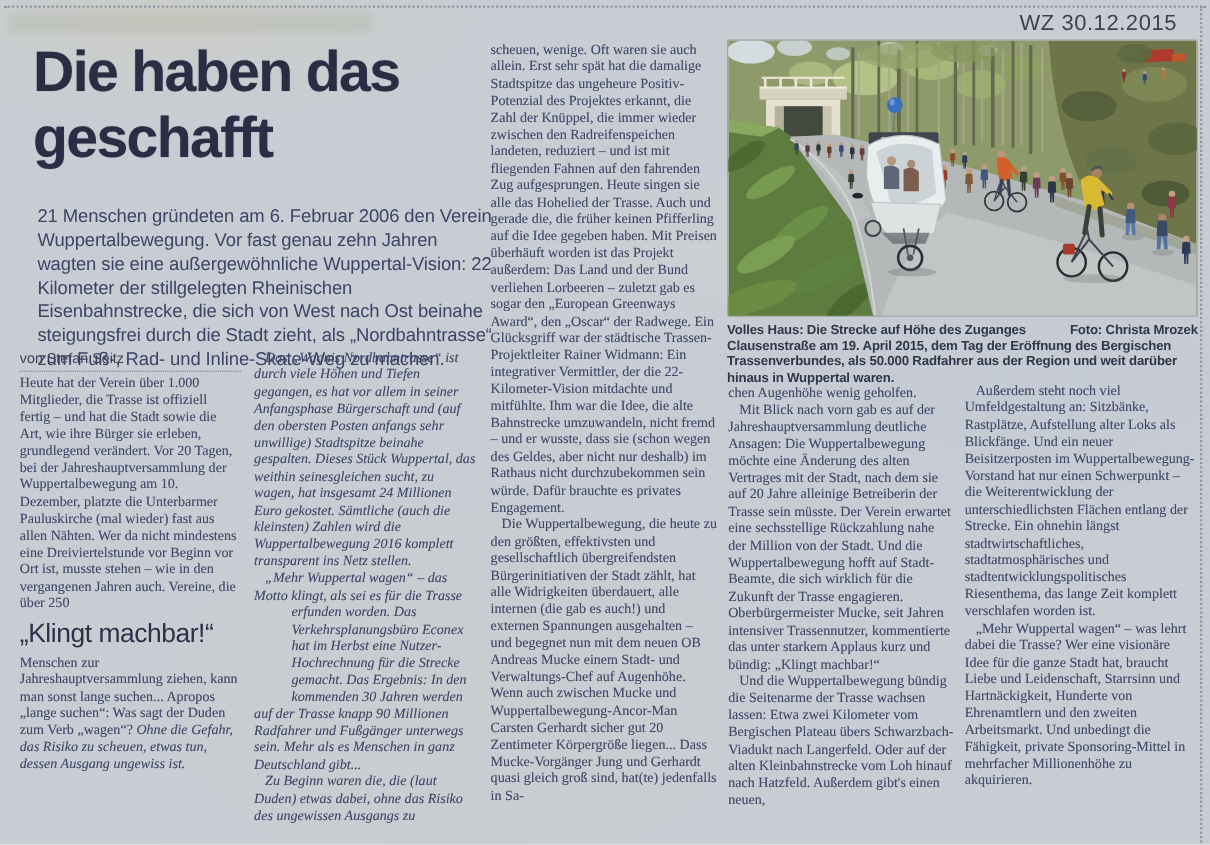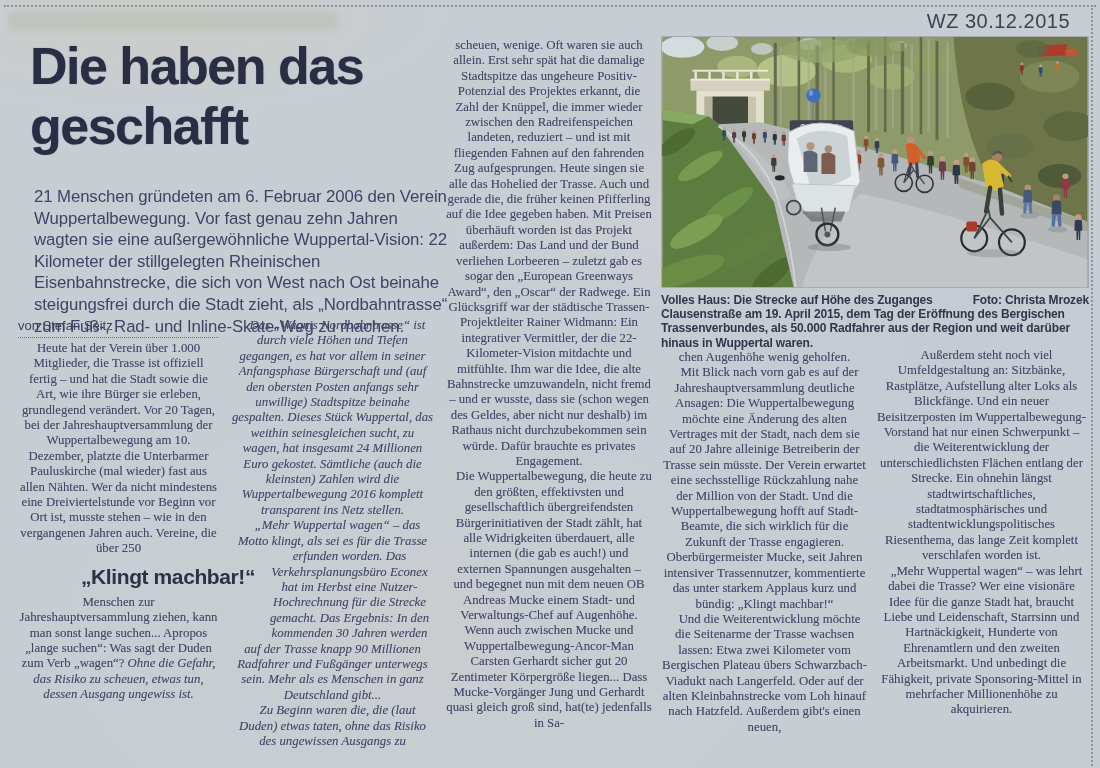--- a/index.html
+++ b/index.html
@@ -47,38 +47,38 @@
   .photo svg{display:block;width:100%;height:100%;}
   .caption{
     position:absolute;left:661px;top:293px;width:428px;
     font:bold 12px/14.2px "Liberation Sans",sans-serif;
     color:#30364a;letter-spacing:-.15px;
   }
   .credit{float:right;padding-left:10px;}
   .col{
     position:absolute;
     font:12.8px/15.4px "Liberation Serif",serif;
-    color:#414868;text-align:center;
+    color:#414868;text-align:left;
     hyphens:auto;-webkit-hyphens:auto;
     text-shadow:0 0 .4px rgba(62,68,104,.35);
   }
   .col p{margin:0;}
   .col p.indent{text-indent:10px;}
   .em{font-style:italic;}
   .pq-spacer{float:left;width:34px;height:78px;}
   #col1{left:18px;top:341px;width:201px;}
   #col2{left:231px;top:318px;width:203px;font-style:italic;}
   #col3{left:446px;top:38px;width:206px;}
   #col4{left:662px;top:350px;width:205px;}
   #col5{left:877px;top:348px;width:209px;}
   .pullquote{
     position:relative;z-index:2;width:300px;margin:9px 0 7px;
     font-family:"Liberation Sans",sans-serif;text-shadow:none;
   }
-  .pq-quote{font-size:21px;line-height:22px;font-weight:bold;color:#2c3147;letter-spacing:-.4px;margin-bottom:4px;}
+  .pq-quote{font-size:24px;line-height:22px;font-weight:normal;color:#2c3147;letter-spacing:-.4px;margin-bottom:4px;}
   .pq-attr{font-size:12.5px;line-height:15px;color:#3f455e;}
 </style>
 </head>
 <body>
 
 <div class="page">
   <div class="smudge"></div>
   <div class="rule-top"></div>
   <div class="rule-right"></div>
 
@@ -294,31 +294,31 @@
     <p>Heute hat der Verein über 1.000 Mitglieder, die Trasse ist offiziell fertig – und hat die Stadt sowie die Art, wie ihre Bürger sie erleben, grundlegend verändert. Vor 20 Tagen, bei der Jahreshauptversammlung der Wuppertalbewegung am 10. Dezember, platzte die Unterbarmer Pauluskirche (mal wieder) fast aus allen Nähten. Wer da nicht mindestens eine Dreiviertelstunde vor Beginn vor Ort ist, musste stehen – wie in den vergangenen Jahren auch. Vereine, die über 250</p>
     <div class="pullquote">
       <div class="pq-quote">„Klingt machbar!“</div>
     </div>
     <p><span>Menschen zur Jahreshauptversammlung ziehen, kann man sonst lange suchen... Apropos „lange suchen“: Was sagt der Duden zum Verb „wagen“? </span><span class="em">Ohne die Gefahr, das Risiko zu scheuen, etwas tun, dessen Ausgang ungewiss ist.</span></p>
   </div>
 
   <div id="col2" class="col">
     <p class="indent">Das „Wagnis Nordbahntrasse“ ist durch viele Höhen und Tiefen gegangen, es hat vor allem in seiner Anfangsphase Bürgerschaft und (auf den obersten Posten anfangs sehr unwillige) Stadtspitze beinahe gespalten. Dieses Stück Wuppertal, das weithin seinesgleichen sucht, zu wagen, hat insgesamt 24 Millionen Euro gekostet. Sämtliche (auch die kleinsten) Zahlen wird die Wuppertalbewegung 2016 komplett transparent ins Netz stellen.</p>
     <p class="indent"><span>„Mehr Wuppertal wagen“ – das Motto klingt, als sei es für die Trasse erfunden worden. Das </span><span class="pq-spacer"></span><span>Verkehrsplanungsbüro Econex hat im Herbst eine Nutzer-Hochrechnung für die Strecke gemacht. Das Ergebnis: In den kommenden 30 Jahren werden auf der Trasse knapp 90 Millionen Radfahrer und Fußgänger unterwegs sein. Mehr als es Menschen in ganz Deutschland gibt...</span></p>
-    <p class="indent">Zu Beginn waren die, die (laut Duden) etwas taten, ohne das Risiko des ungewissen Ausgangs zu</p>
+    <p class="indent">Zu Beginn waren die, die (laut Duden) etwas dabei, ohne das Risiko des ungewissen Ausgangs zu</p>
   </div>
 
   <div id="col3" class="col">
     <p>scheuen, wenige. Oft waren sie auch allein. Erst sehr spät hat die damalige Stadtspitze das ungeheure Positiv-Potenzial des Projektes erkannt, die Zahl der Knüppel, die immer wieder zwischen den Radreifenspeichen landeten, reduziert – und ist mit fliegenden Fahnen auf den fahrenden Zug aufgesprungen. Heute singen sie alle das Hohelied der Trasse. Auch und gerade die, die früher keinen Pfifferling auf die Idee gegeben haben. Mit Preisen überhäuft worden ist das Projekt außerdem: Das Land und der Bund verliehen Lorbeeren – zuletzt gab es sogar den „European Greenways Award“, den „Oscar“ der Radwege. Ein Glücksgriff war der städtische Trassen-Projektleiter Rainer Widmann: Ein integrativer Vermittler, der die 22-Kilometer-Vision mitdachte und mitfühlte. Ihm war die Idee, die alte Bahnstrecke umzuwandeln, nicht fremd – und er wusste, dass sie (schon wegen des Geldes, aber nicht nur deshalb) im Rathaus nicht durchzubekommen sein würde. Dafür brauchte es privates Engagement.</p>
     <p class="indent">Die Wuppertalbewegung, die heute zu den größten, effektivsten und gesellschaftlich übergreifendsten Bürgerinitiativen der Stadt zählt, hat alle Widrigkeiten überdauert, alle internen (die gab es auch!) und externen Spannungen ausgehalten – und begegnet nun mit dem neuen OB Andreas Mucke einem Stadt- und Verwaltungs-Chef auf Augenhöhe. Wenn auch zwischen Mucke und Wuppertalbewegung-Ancor-Man Carsten Gerhardt sicher gut 20 Zentimeter Körpergröße liegen... Dass Mucke-Vorgänger Jung und Gerhardt quasi gleich groß sind, hat(te) jedenfalls in Sa-</p>
   </div>
 
   <div id="col4" class="col">
     <p>chen Augenhöhe wenig geholfen.</p>
     <p class="indent">Mit Blick nach vorn gab es auf der Jahreshauptversammlung deutliche Ansagen: Die Wuppertalbewegung möchte eine Änderung des alten Vertrages mit der Stadt, nach dem sie auf 20 Jahre alleinige Betreiberin der Trasse sein müsste. Der Verein erwartet eine sechsstellige Rückzahlung nahe der Million von der Stadt. Und die Wuppertalbewegung hofft auf Stadt-Beamte, die sich wirklich für die Zukunft der Trasse engagieren. Oberbürgermeister Mucke, seit Jahren intensiver Trassennutzer, kommentierte das unter starkem Applaus kurz und bündig: „Klingt machbar!“</p>
-    <p class="indent">Und die Weiterentwicklung möchte die Seitenarme der Trasse wachsen lassen: Etwa zwei Kilometer vom Bergischen Plateau übers Schwarzbach-Viadukt nach Langerfeld. Oder auf der alten Kleinbahnstrecke vom Loh hinauf nach Hatzfeld. Außerdem gibt's einen neuen,</p>
+    <p class="indent">Und die Wuppertalbewegung bündig die Seitenarme der Trasse wachsen lassen: Etwa zwei Kilometer vom Bergischen Plateau übers Schwarzbach-Viadukt nach Langerfeld. Oder auf der alten Kleinbahnstrecke vom Loh hinauf nach Hatzfeld. Außerdem gibt's einen neuen,</p>
   </div>
 
   <div id="col5" class="col">
     <p class="indent">Außerdem steht noch viel Umfeldgestaltung an: Sitzbänke, Rastplätze, Aufstellung alter Loks als Blickfänge. Und ein neuer Beisitzerposten im Wuppertalbewegung-Vorstand hat nur einen Schwerpunkt – die Weiterentwicklung der unterschiedlichsten Flächen entlang der Strecke. Ein ohnehin längst stadtwirtschaftliches, stadtatmosphärisches und stadtentwicklungspolitisches Riesenthema, das lange Zeit komplett verschlafen worden ist.</p>
     <p class="indent">„Mehr Wuppertal wagen“ – was lehrt dabei die Trasse? Wer eine visionäre Idee für die ganze Stadt hat, braucht Liebe und Leidenschaft, Starrsinn und Hartnäckigkeit, Hunderte von Ehrenamtlern und den zweiten Arbeitsmarkt. Und unbedingt die Fähigkeit, private Sponsoring-Mittel in mehrfacher Millionenhöhe zu akquirieren.</p>
   </div>
 </div>
 
 </body></html>

